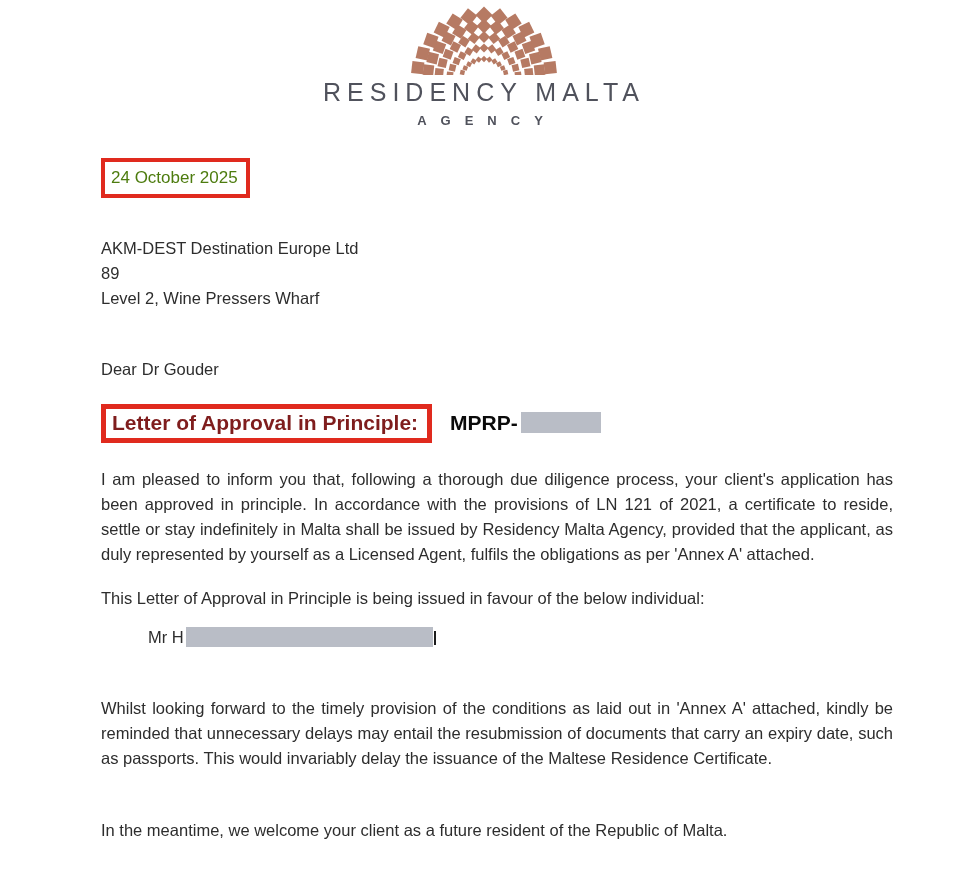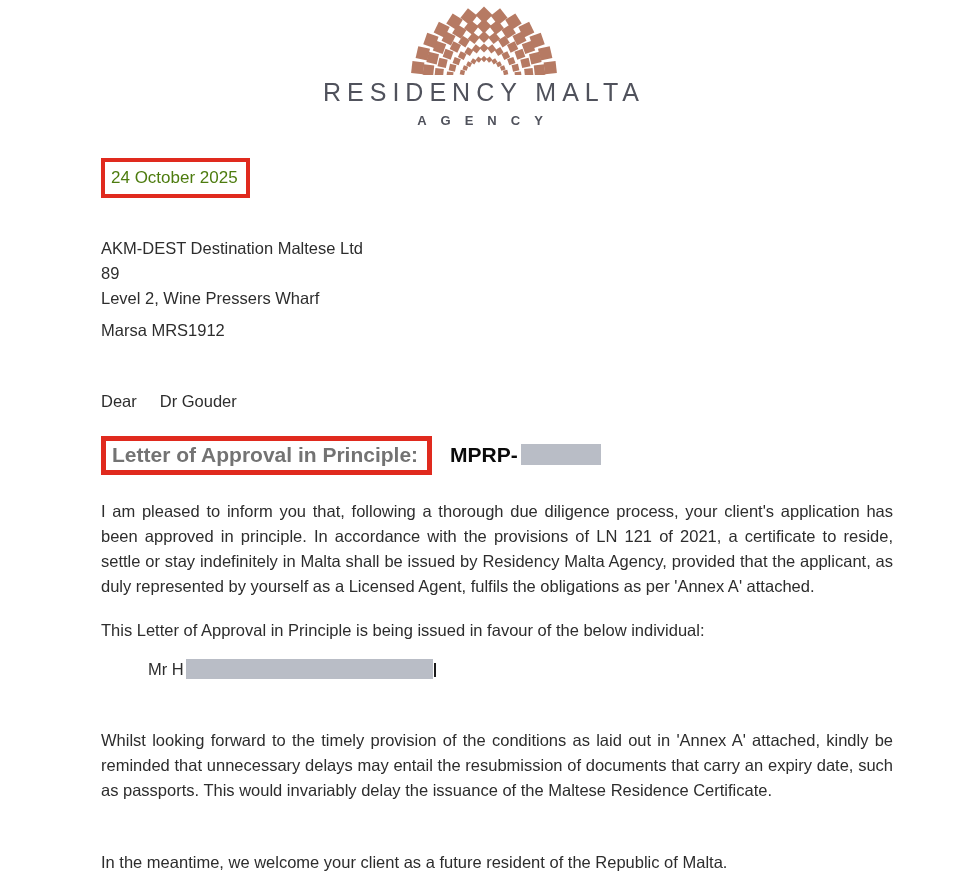--- a/index.html
+++ b/index.html
@@ -40,30 +40,30 @@
     border: 4px solid #e02a1e;
     padding: 3px 8px 4px 6px;
     font-size: 17px;
     color: #4d7c0f;
   }
 
   .address { margin-top: 38px; }
   .address-line { line-height: 25px; }
   .address-line.last { margin-top: 7px; }
 
-  .salutation { margin-top: 46px; display: flex; gap: 23px; }
+  .salutation { margin-top: 46px; display: flex; gap: 5px; }
 
   .subject-line { margin-top: 22px; white-space: nowrap; }
   .subject-boxed {
     display: inline-block;
     border: 5px solid #e02a1e;
     padding: 2px 9px 3px 6px;
     font-size: 21px;
     font-weight: 700;
-    color: #737373;
+    color: #7f1d1d;
     line-height: 24px;
   }
   .subject-ref {
     font-size: 21px;
     font-weight: 700;
     color: #0a0a0a;
     margin-left: 18px;
   }
   .redaction {
     display: inline-block;
@@ -167,24 +167,23 @@
     <div class="logo-subtitle" style="color: rgb(80, 82, 92); padding-left: 6px;">AGENCY</div>
   </div>
 
   <div class="content">
 
     <div class="date-box" style="border-color: rgb(224, 42, 30);">
       <span>24 October 2025</span>
     </div>
 
     <div class="address">
-      <div class="address-line">AKM-DEST Destination Maltese Ltd</div>
+      <div class="address-line">AKM-DEST Destination Europe Ltd</div>
       <div class="address-line">89</div>
       <div class="address-line">Level 2, Wine Pressers Wharf</div>
-      <div class="address-line last">Marsa MRS1912</div>
     </div>
 
     <div class="salutation">
       <span>Dear</span>
       <span>Dr Gouder</span>
     </div>
 
     <div class="subject-line">
       <span class="subject-boxed" style="border-color: rgb(224, 42, 30);">Letter of Approval in Principle:</span><span class="subject-ref">MPRP-</span><span class="redaction ref-redaction" style="background: rgb(185, 189, 198);"></span>
     </div>

